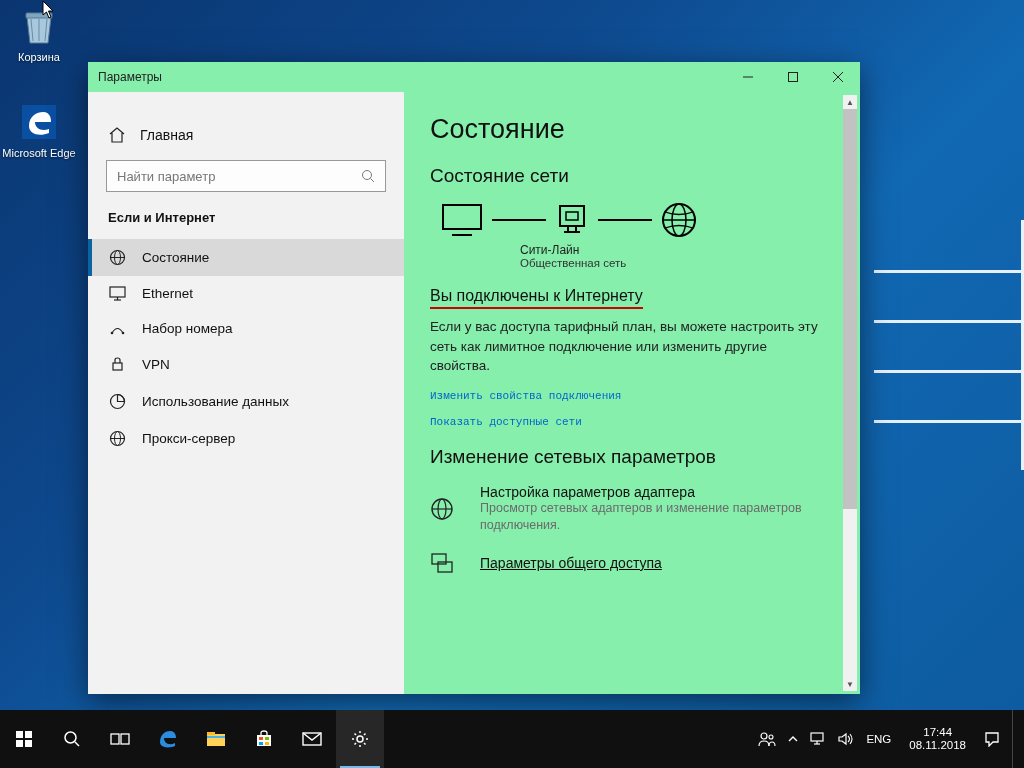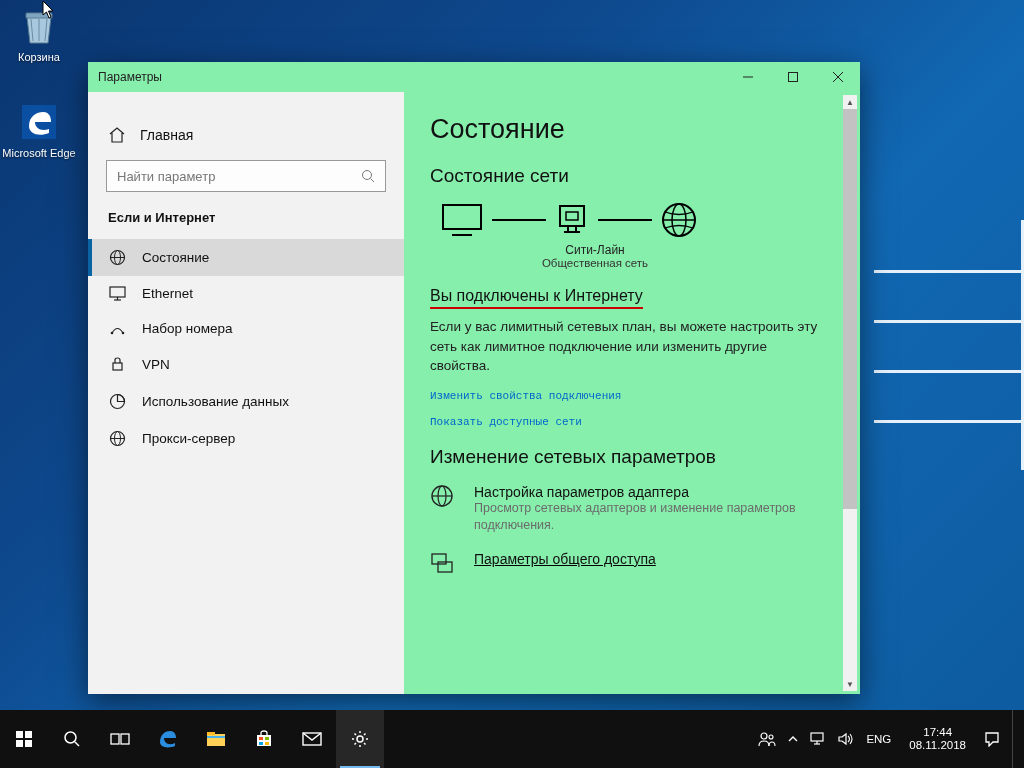--- a/index.html
+++ b/index.html
@@ -42,27 +42,27 @@
 .nav li { display:flex; align-items:center; gap:16px; padding:10px 20px; font-size:13.5px; color:#111; position:relative; }
 .nav li .nav-ico { width:18px; display:flex; justify-content:center; }
 .nav li.active { background:#d9d9d9; }
 .nav li.active::before { content:""; position:absolute; left:0; top:0; bottom:0; width:4px; background:#0a64a4; }
 
 .content { flex:1; padding:22px 26px 0 26px; overflow:hidden; position:relative; }
 .content h1 { font-weight:300; font-size:27px; color:#111; margin-bottom:20px; }
 .content h2 { font-weight:400; font-size:19px; color:#111; margin-bottom:14px; }
 .net-diagram { display:flex; align-items:center; justify-content:flex-start; gap:8px; margin:10px 0 4px 10px; }
 .net-diagram .dash { width:54px; border-top:2px solid #000; }
-.diag-labels { text-align:center; font-size:12px; color:#222; margin-left:90px; margin-bottom:18px; }
+.diag-labels { font-size:12px; color:#222; margin-left:90px; margin-bottom:18px; }
 .diag-labels .sm { font-size:11.5px; color:#333; }
 .underlined-head { font-size:16px; color:#111; border-bottom:2px solid #c00; display:inline-block; padding-bottom:2px; margin-bottom:8px; }
 .para { font-size:13.5px; color:#222; line-height:1.45; margin-bottom:14px; max-width:400px; }
 .link { color:#0066cc; font-size:11px; display:block; margin-bottom:14px; cursor:pointer;font-family:Liberation Mono, monospace; }
 .h3 { font-size:19px; font-weight:400; color:#111; margin:18px 0 16px; }
-.option-row { display:flex; gap:18px; align-items:flex-start; margin-bottom:16px; }
+.option-row { display:flex; gap:24px; align-items:center; margin-bottom:16px; }
 .option-row .oico { width:26px; flex:none; }
 .option-row .ot { font-size:14px; color:#111; }
 .option-row .od { font-size:12.5px; color:#6b6b6b; line-height:1.4; max-width:360px; }
 .content .vscroll { position:absolute; right:3px; top:3px; bottom:3px; width:14px; background:#f1f1f1; }
 .content .vscroll .thumb { position:absolute; left:0; right:0; top:14px; height:400px; background:#c2c2c2; }
 .content .vscroll .arr { position:absolute; left:0; right:0; height:14px; display:flex; align-items:center; justify-content:center; color:#555; font-size:8px; }
 .content .vscroll .arr.up { top:0; } .content .vscroll .arr.dn { bottom:0; }
 
 
 .taskbar { position:absolute; left:0; right:0; bottom:0; height:58px; background:#101010; display:flex; align-items:stretch; color:#fff; }
@@ -253,21 +253,21 @@
               <path d="M5 11 Q19 16 33 11 M5 27 Q19 22 33 27" fill="none" stroke="#000" stroke-width="1.3"></path>
             </svg>
           </span>
       </div>
       <div class="diag-labels" style="width:150px;">
         <div>Сити-Лайн</div>
         <div class="sm">Общественная сеть</div>
       </div>
 
       <div><span class="underlined-head">Вы подключены к Интернету</span></div>
-      <p class="para">Если у вас лимитный сетевых план, вы можете настроить эту сеть как лимитное подключение или изменить другие свойства.</p>
+      <p class="para">Если у вас доступа тарифный план, вы можете настроить эту сеть как лимитное подключение или изменить другие свойства.</p>
 
       <a class="link">Изменить свойства подключения</a>
       <a class="link">Показать доступные сети</a>
 
       <div class="h3">Изменение сетевых параметров</div>
 
       <div class="option-row">
         <span class="oico">
             <svg width="24" height="24" viewBox="0 0 24 24">
               <circle cx="12" cy="12" r="10" fill="none" stroke="#222" stroke-width="1.4"></circle>

